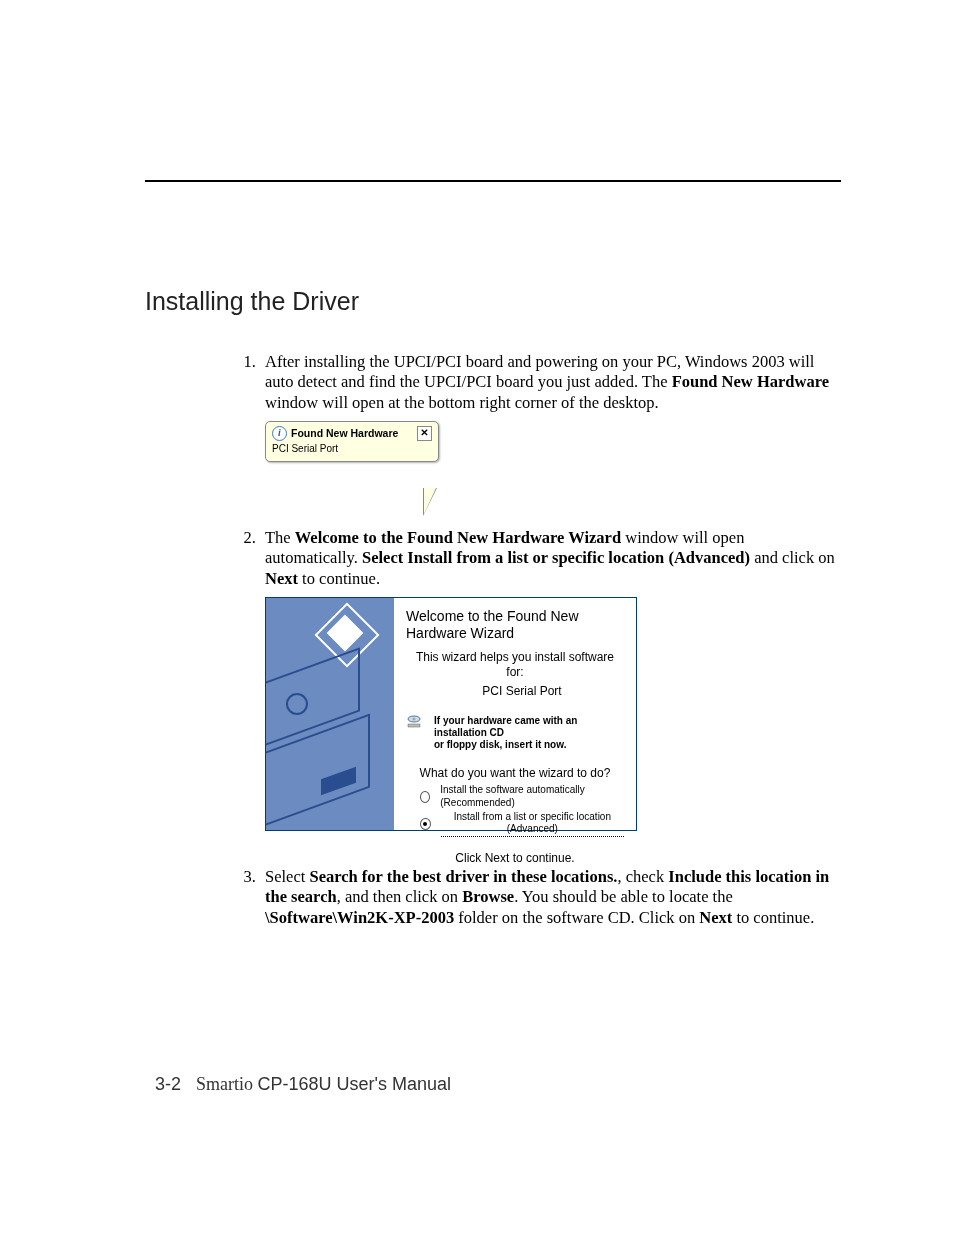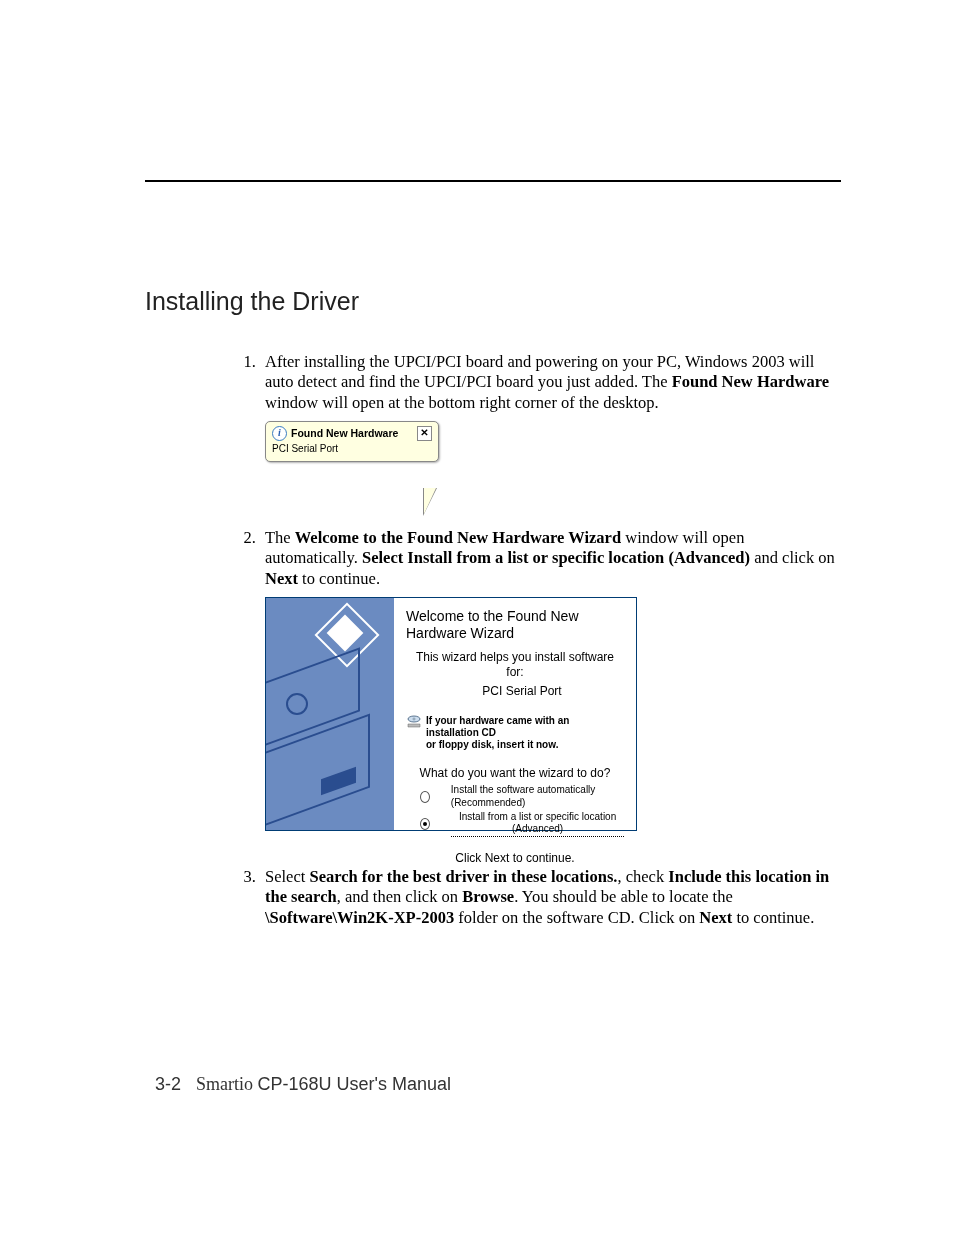--- a/index.html
+++ b/index.html
@@ -131,23 +131,23 @@
     color: #000;
   }
   .wiz-h {
     font-family: Arial, sans-serif;
     font-size: 14px;
     font-weight: normal;
     margin: 0 0 8px 0;
   }
   .wiz-text { font-size: 12px; margin: 4px 0; text-align: center; }
   .wiz-indent { margin-left: 14px; }
-  .cd-row { display: flex; gap: 4px; align-items:flex-start; margin: 16px 0 14px 0;}
+  .cd-row { display: flex; gap: 12px; align-items:flex-start; margin: 16px 0 14px 0;}
   .cd-icon { width: 16px; height: 14px; flex:0 0 16px; }
-  .radio-row { display:flex; align-items: center; gap: 21px; margin: 2px 0 2px 14px; font-size: 10px;}
+  .radio-row { display:flex; align-items: center; gap: 10px; margin: 2px 0 2px 14px; font-size: 10px;}
   .radio-dot {
     width: 10px; height: 10px; border: 1px solid #555; border-radius: 50%; display:inline-flex; align-items:center; justify-content:center;
     background: #fff;
   }
   .radio-dot.sel::after { content:""; width:4px; height:4px; background:#000; border-radius:50%;}
   .dotted { border-bottom: 1px dotted #000; padding-bottom:0px;text-align:center;}
   .wiz-footer {
     border-top: 1px solid #aca899;
     padding: 6px 10px 8px 0;
     display: flex;

